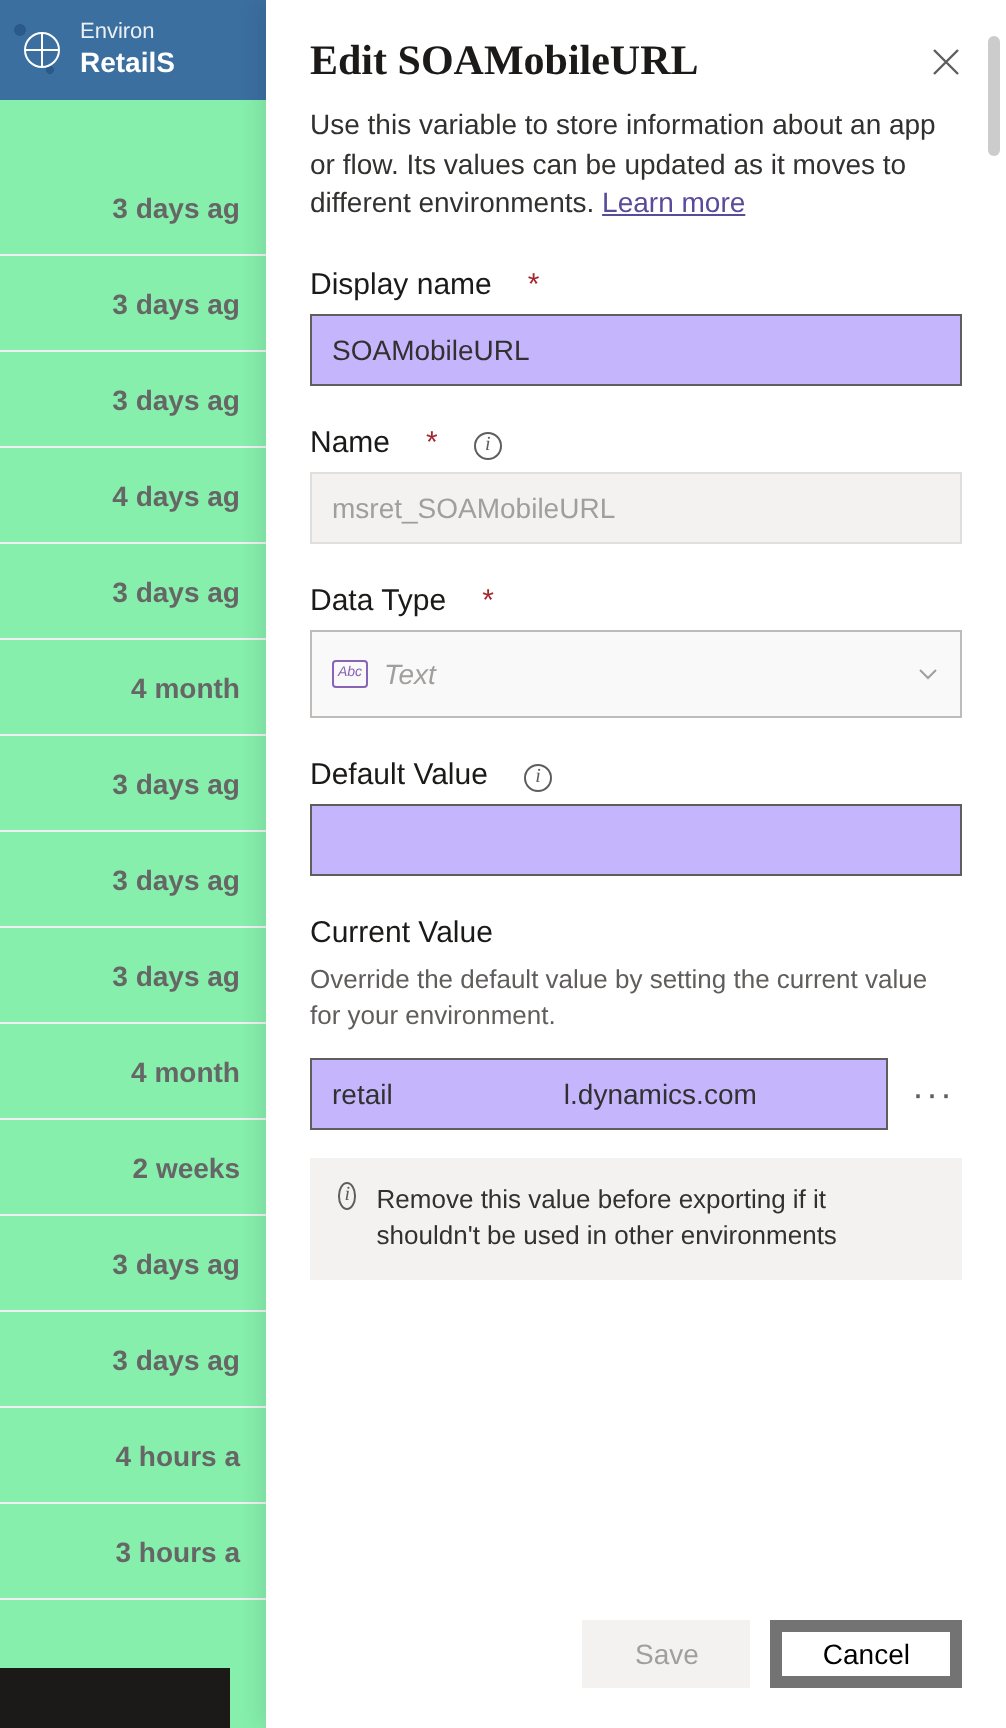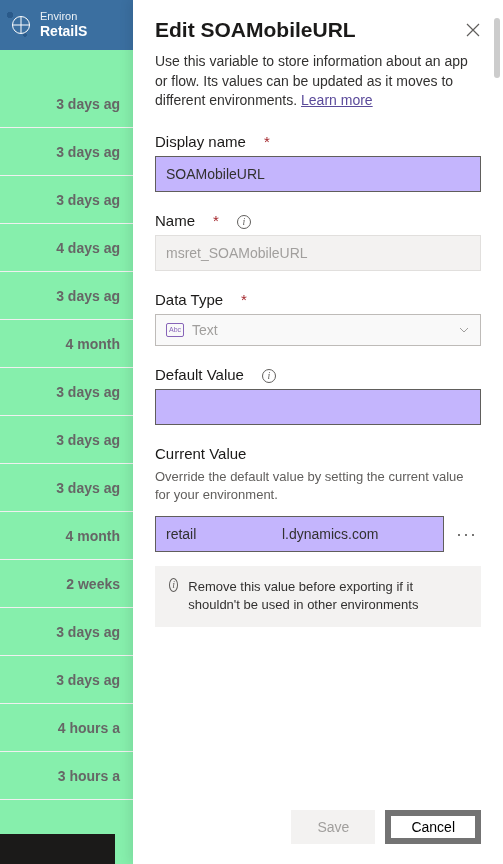--- a/index.html
+++ b/index.html
@@ -68,20 +68,21 @@
       height: 60px;
       background: #aaa;
       border-radius: 3px;
       opacity: 0.6;
     }
     .panel-header {
       display: flex;
       align-items: center;
       justify-content: space-between;
       margin-bottom: 10px;
+      font-family: Liberation Serif, serif;
     }
     .panel-title {
       font-size: 21px;
       font-weight: 600;
       color: #1b1a19;
     }
     .close-svg { cursor: pointer; color: #605e5c; }
     .helper-text {
       font-size: 14px;
       color: #323130;
@@ -125,29 +126,30 @@
       color: #323130;
       background: #c4b5fd;
     }
     .text-input.disabled {
       background: #f3f2f1;
       border-color: #e1dfdd;
       color: #a19f9d;
     }
     .dropdown {
       width: 100%;
-      height: 32px;
+      height: 44px;
       border: 1px solid #bebbb8;
       background: #f9f9f9;
       display: flex;
       align-items: center;
       padding: 0 10px;
       justify-content: space-between;
       color: #a19f9d;
       font-size: 14px;
+      font-style: italic;
     }
     .dd-left { display: flex; align-items: center; gap: 8px; }
     .abc-badge {
       width: 18px;
       height: 14px;
       border: 1px solid #8764b8;
       color: #8764b8;
       font-size: 7px;
       display: flex;
       align-items: center;

